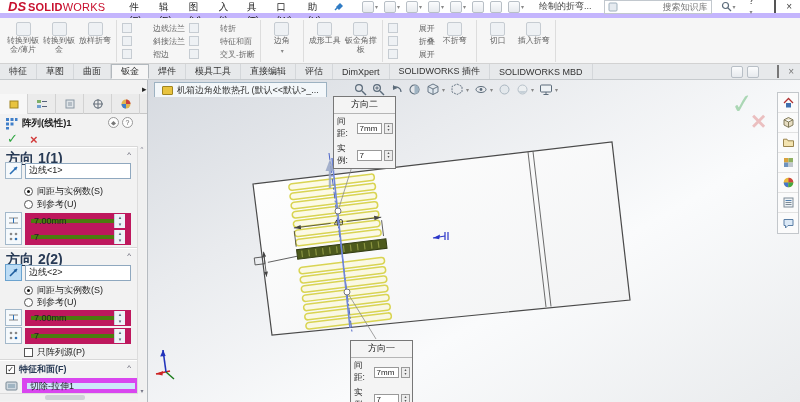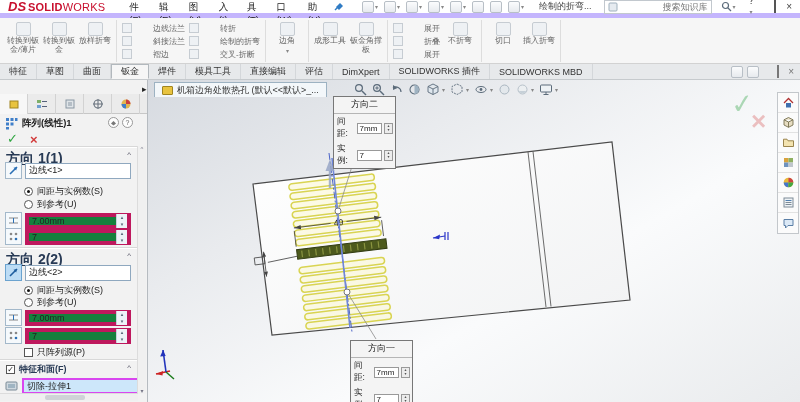--- a/index.html
+++ b/index.html
@@ -73,28 +73,28 @@
   .selrow { position:absolute; left:5px; display:flex; gap:3px; align-items:center; }
   .selicon { width:17px; height:17px; border:1px solid #a3b8ca; background:#f5f9fc; display:flex;
              align-items:center; justify-content:center; }
   .selicon.hl { background:#bcdcf5; border-color:#6ba3cf; }
   .selinput { width:106px; height:16px; border:1px solid #8fa8bf; background:#fff; display:flex;
               align-items:center; padding:0 3px; font-size:9px; color:#222; }
   .radio { position:absolute; left:24px; display:flex; align-items:center; gap:4px; font-size:9px; color:#222; }
   .rdot { width:9px; height:9px; border:1px solid #555; border-radius:50%; background:#fff; position:relative; flex:0 0 auto;}
   .rdot.on::after { content:""; position:absolute; left:2px; top:2px; width:3px; height:3px; background:#111; border-radius:50%; }
   .spinrow { position:absolute; left:5px; display:flex; gap:3px; align-items:center; }
-  .spininput { width:106px; height:16px; border:4px solid #be185d; background:#15803d; display:flex;
+  .spininput { width:106px; height:16px; border:6px solid #be185d; background:#4d7c0f; display:flex;
                align-items:center; padding:0 0 0 3px; font-size:9px; color:#222; }
   .spinner { margin-left:auto; width:11px; height:14px; display:flex; flex-direction:column; border-left:1px solid #c7d2dc; }
   .spinner span { flex:1; font-size:5px; line-height:6px; text-align:center; color:#567; background:#edf3f8; }
   .cbrow { position:absolute; left:24px; display:flex; align-items:center; gap:4px; font-size:9px; color:#222; }
   .cb { width:9px; height:9px; border:1px solid #555; background:#fff; flex:0 0 auto; }
   .cb.on { display:flex; align-items:center; justify-content:center; font-size:8px; color:#222; line-height:8px; }
-  .fitem { position:absolute; left:22px; width:118px; height:16px; background:#cde7fa; border:2px solid #d946ef;
+  .fitem { position:absolute; left:22px; width:118px; height:16px; background:#cde7fa; border:5px solid #d946ef;
            display:flex; align-items:center; padding:0 3px; font-size:9px; color:#222; }
   .vscroll { position:absolute; right:1px; top:66px; width:9px; height:248px; background:#f0f0f0; border-left:1px solid #dcdcdc;
              display:flex; flex-direction:column; justify-content:space-between; align-items:center; font-size:6px; color:#778; }
   .hscroll { position:absolute; left:0; bottom:1px; width:138px; height:8px; background:#f0f0f0; border-top:1px solid #dcdcdc; }
   .hthumb { position:absolute; left:45px; top:1px; width:40px; height:5px; background:#cfd3d7; border-radius:2px; }
 
   
   .viewport { position:absolute; left:148px; top:80px; width:652px; height:322px;
               background:linear-gradient(150deg,#d6dae0 0%,#e9ebee 30%,#fafbfc 62%,#e9ebed 100%); overflow:hidden; }
   .scene { position:absolute; left:0; top:0; }
@@ -229,21 +229,21 @@
             <span>褶边</span>
           </span>
       </div>
       <div class="rcol">
         <span class="rsmall">
             <span class="ph10"></span>
             <span>转折</span>
           </span>
         <span class="rsmall">
             <span class="ph10"></span>
-            <span>绘制的折弯</span>
+            <span>特征和面</span>
           </span>
         <span class="rsmall">
             <span class="ph10"></span>
             <span>交叉-折断</span>
           </span>
       </div>
     </div>
     <div class="rgroup">
       <div class="rlarge">
           <span class="ph16"></span>

